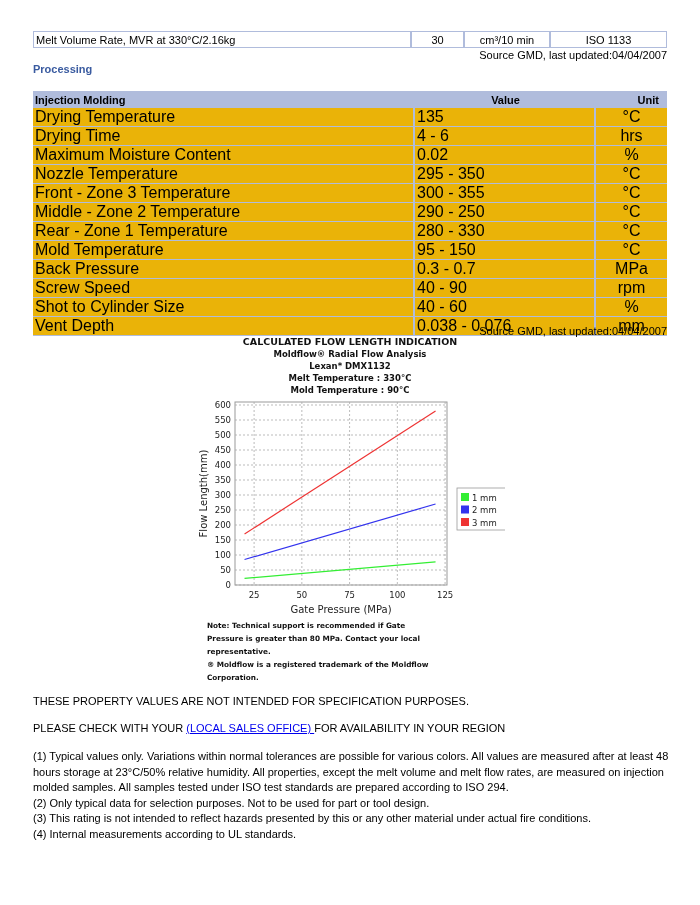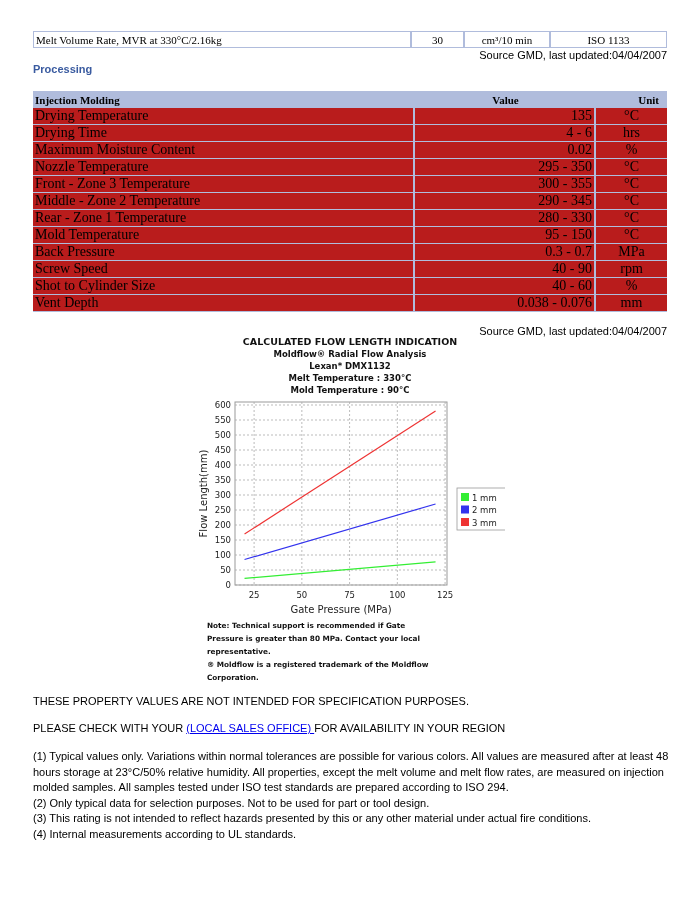--- a/index.html
+++ b/index.html
@@ -1,27 +1,27 @@
 <!DOCTYPE html>
 <html><head>
 <meta charset="utf-8">
 <style>
   html, body { margin:0; padding:0; background:#ffffff; }
   body { width:700px; height:905px; position:relative; font-family:"Liberation Sans", sans-serif; font-size:11px; color:#000; overflow:hidden; }
-  table { border-collapse:separate; border-spacing:0; width:634px;font-family:Liberation Serif, serif; }
+  table { border-collapse:separate; border-spacing:0; width:634px; }
   .prop-table { position:absolute; left:33px; top:31px; width:634px; border:1px solid #b0bcdc; }
   .prop-table td { height:15px; padding:0 2px; font-size:11px; border-left:2px solid #b0bcdc; }
   .prop-table td:first-child { border-left:none; }
   .src { position:absolute; right:33px; font-size:11px; text-align:right; }
   .section-title { position:absolute; left:33px; top:63px; font-size:11px; font-weight:bold; color:#3a5ba0; }
   .proc-table { position:absolute; left:33px; top:91px; width:634px; background:#b0bcdc; border-spacing:0 1px; }
   .proc-table th { background:#b0bcdc; font-weight:bold; font-size:11px; height:15px; padding:0 2px; color:#000; }
-  .proc-table td { background:#b91c1c; height:14px; padding:0 2px; font-size:14px; }
+  .proc-table td { background:#eab308; height:14px; padding:0 2px; font-size:16px; }
   .proc-table td.c-label { text-align:left; width:376px; border-right:2px solid #b0bcdc; }
-  .proc-table td.c-val { text-align:right; width:175px; border-right:2px solid #b0bcdc; }
+  .proc-table td.c-val { text-align:left; width:175px; border-right:2px solid #b0bcdc; }
   .proc-table td.c-unit { text-align:center; }
   .chart-box { position:absolute; left:195px; top:336px; width:310px; height:350px; }
   .chart-head { text-align:center; font-family:"DejaVu Sans", sans-serif; font-weight:bold; color:#111; }
   .chart-head .t1 { font-size:9.5px; line-height:12px; }
   .chart-head .t2 { font-size:8.5px; line-height:12px; }
   .chart-note { position:absolute; left:12px; top:283px; width:230px; font-family:"DejaVu Sans", sans-serif; font-size:7.3px; font-weight:bold; line-height:13px; color:#111; }
   .disc { position:absolute; left:33px; font-size:11px; }
   .disc a { color:#0000ee; text-decoration:underline; cursor:pointer; }
   .notes { position:absolute; left:33px; top:749px; width:640px; font-size:11px; line-height:15.5px; }
 </style>
@@ -71,21 +71,21 @@
         <td class="c-val">295 - 350</td>
         <td class="c-unit">°C</td>
       </tr>
       <tr>
         <td class="c-label">Front - Zone 3 Temperature</td>
         <td class="c-val">300 - 355</td>
         <td class="c-unit">°C</td>
       </tr>
       <tr>
         <td class="c-label">Middle - Zone 2 Temperature</td>
-        <td class="c-val">290 - 345</td>
+        <td class="c-val">290 - 250</td>
         <td class="c-unit">°C</td>
       </tr>
       <tr>
         <td class="c-label">Rear - Zone 1 Temperature</td>
         <td class="c-val">280 - 330</td>
         <td class="c-unit">°C</td>
       </tr>
       <tr>
         <td class="c-label">Mold Temperature</td>
         <td class="c-val">95 - 150</td>

